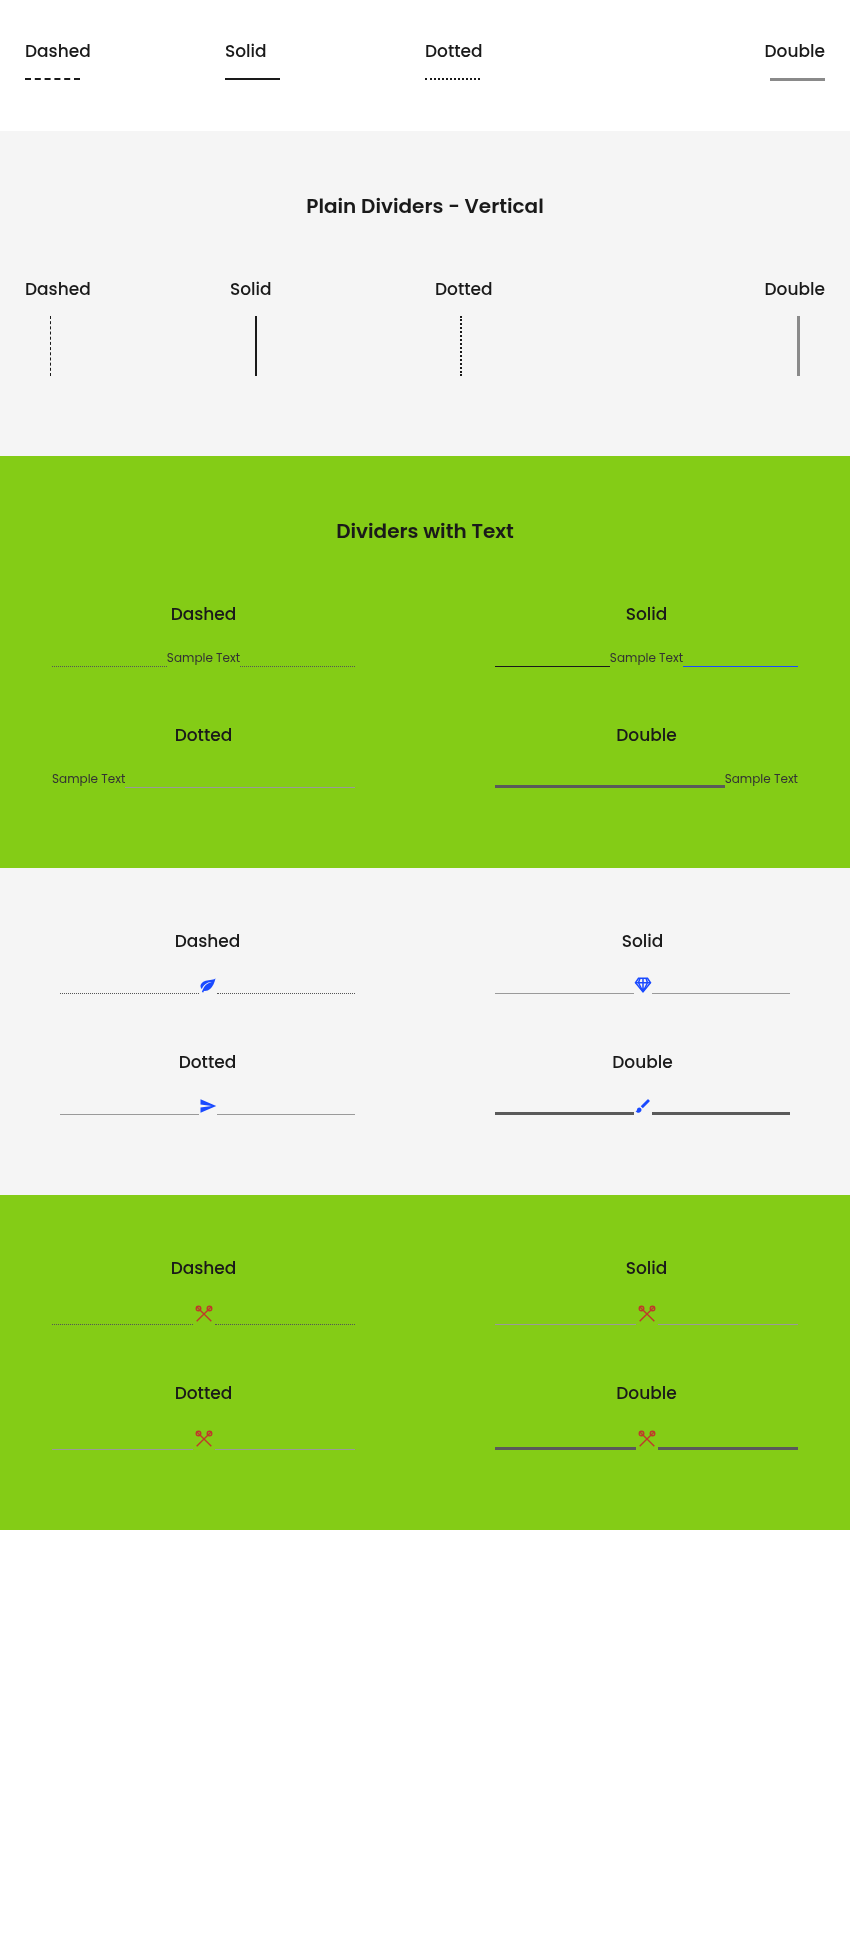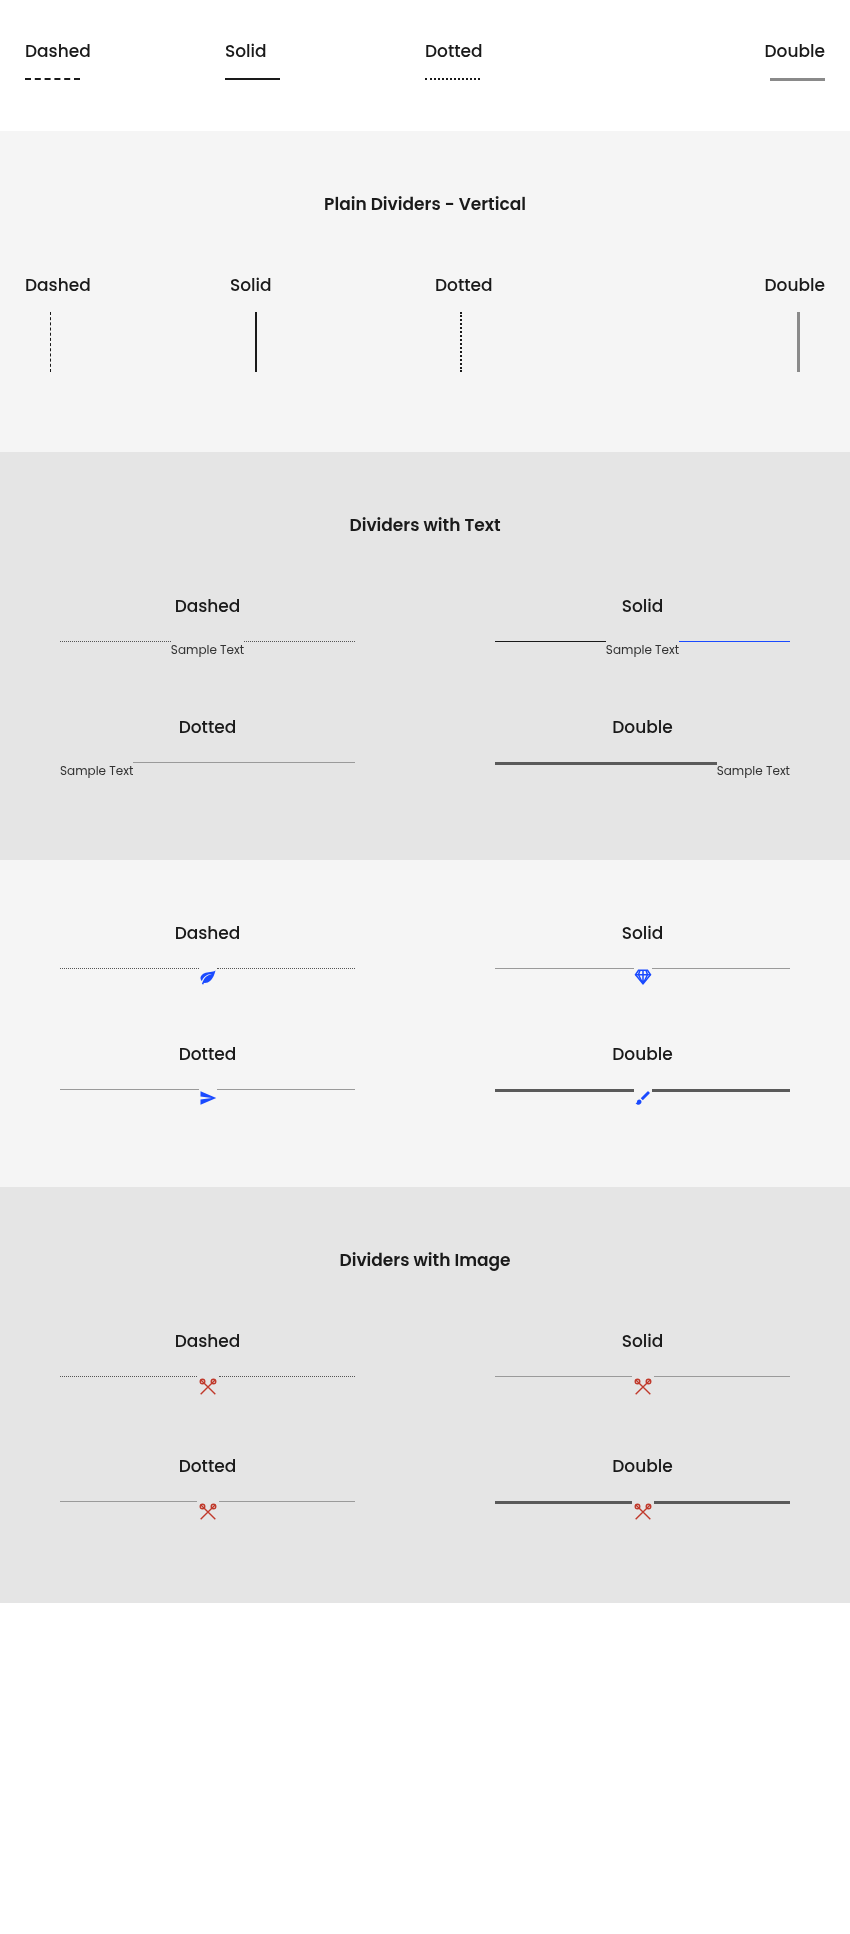--- a/index.html
+++ b/index.html
@@ -1,22 +1,22 @@
 <!DOCTYPE html>
 <html><head>
 <meta charset="utf-8">
 <style>
 * { margin: 0; padding: 0; box-sizing: border-box; }
 body { font-family: 'Poppins', -apple-system, BlinkMacSystemFont, sans-serif; background: #fff; color: #1a1a1a; width: 850px; }
 .section { padding: 20px; }
 .section-gray { background: #f5f5f5; padding: 60px 20px 80px; }
-.section-white { background: #e5e5e5; padding: 60px 20px 80px; }
+.section-white { background: #84cc16; padding: 60px 12px 80px; }
 .row-4 { display: flex; justify-content: space-between; gap: 20px; padding: 0 5px; }
 .col-4 { flex: 1; text-align: left; }
-.section-title { font-size: 17px; font-weight: 600; text-align: center; margin-bottom: 55px; color: #1a1a1a; }
+.section-title { font-size: 20px; font-weight: 600; text-align: center; margin-bottom: 55px; color: #1a1a1a; }
 .label { font-size: 17px; font-weight: 500; margin-bottom: 14px; display: block; }
 
 
 .hdiv { width: 55px; border: none; border-top-width: 2px; }
 .hdiv.dashed { border-top-style: dashed; border-top-color: #1a1a1a; border-top-width: 2px; width: 55px; }
 .hdiv.solid { border-top-style: solid; border-top-color: #1a1a1a; }
 .hdiv.dotted { border-top-style: dotted; border-top-color: #1a1a1a; }
 .hdiv.double { border-top-style: solid; border-top-color: #8a8a8a; border-top-width: 3px; }
 .hdiv.align-left { margin: 0; }
 .hdiv.align-right { margin-left: auto; }
@@ -39,21 +39,21 @@
 .row-v .vdiv-wrap { justify-content: flex-start; margin-left: 25px; }
 .row-v .col-4:last-child .vdiv-wrap { justify-content: flex-end; margin-right: 25px; margin-left: 0; }
 
 
 .row-2 { display: flex; gap: 140px; padding: 0 40px; margin-bottom: 55px; }
 .row-2:last-child { margin-bottom: 0; }
 .col-2 { flex: 1; }
 .sub-label { font-size: 17px; font-weight: 500; text-align: center; margin-bottom: 22px; display: block; }
 
 
-.div-line { display: flex; align-items: flex-start; gap: 0; margin-top: 8px; }
+.div-line { display: flex; align-items: flex-end; gap: 0; margin-top: 8px; }
 .div-line .line { flex: 1; border-top-width: 1px; }
 .div-line .line.dotted { border-top-style: dotted; border-top-color: #555; border-top-width: 1.5px; }
 .div-line .line.solid { border-top-style: solid; border-top-color: #1a1a1a; }
 .div-line .line.blue { border-top-color: #1a4aff; }
 .div-line .line.thin { border-top-style: solid; border-top-color: #9a9a9a; }
 .div-line .line.double { border-top-style: solid; border-top-color: #5a5a5a; border-top-width: 3px; }
 .div-line .txt { font-size: 12px; color: #333; white-space: nowrap; }
 .div-line.left .txt { order: -1; }
 .div-line.right .txt { order: 2; }
 
@@ -205,21 +205,20 @@
               <path d="M7 14c-1.66 0-3 1.34-3 3 0 1.31-1.16 2-2 2 .92 1.22 2.49 2 4 2 2.21 0 4-1.79 4-4 0-1.66-1.34-3-3-3zm13.71-9.37l-1.34-1.34a.996.996 0 0 0-1.41 0L9 12.25 11.75 15l8.96-8.96a.996.996 0 0 0 0-1.41z"></path>
             </svg>
         </span>
         <div class="line double"></div>
       </div>
     </div>
   </div>
 </div>
 
 <div class="section-white">
-  <h2 class="section-title">Dividers with Image</h2>
   <div class="row-2">
     <div class="col-2">
       <span class="sub-label">Dashed</span>
       <div class="div-line">
         <div class="line dotted"></div>
         <span class="img-icon">
           <svg viewBox="0 0 24 24" fill="none" stroke="currentColor" stroke-width="1.5">
               <path d="M4 4l16 16M20 4L4 20"></path>
               <circle cx="6" cy="6" r="2.5"></circle>
               <circle cx="18" cy="6" r="2.5"></circle>

